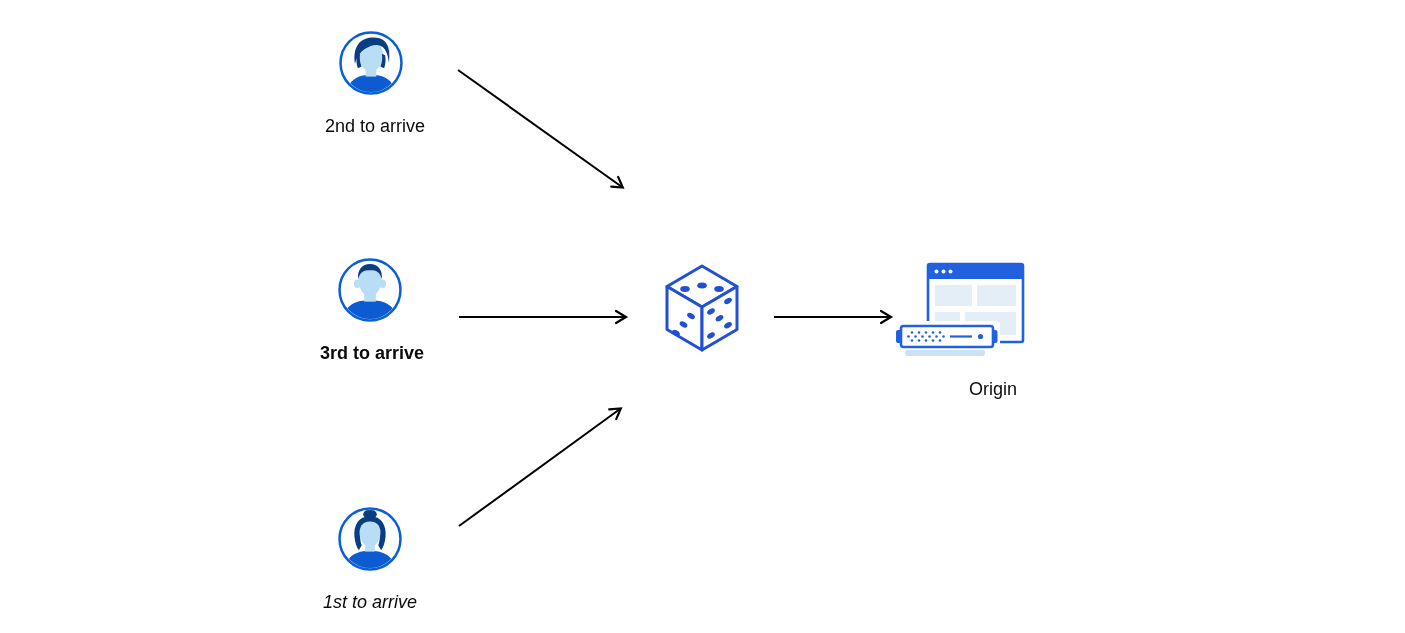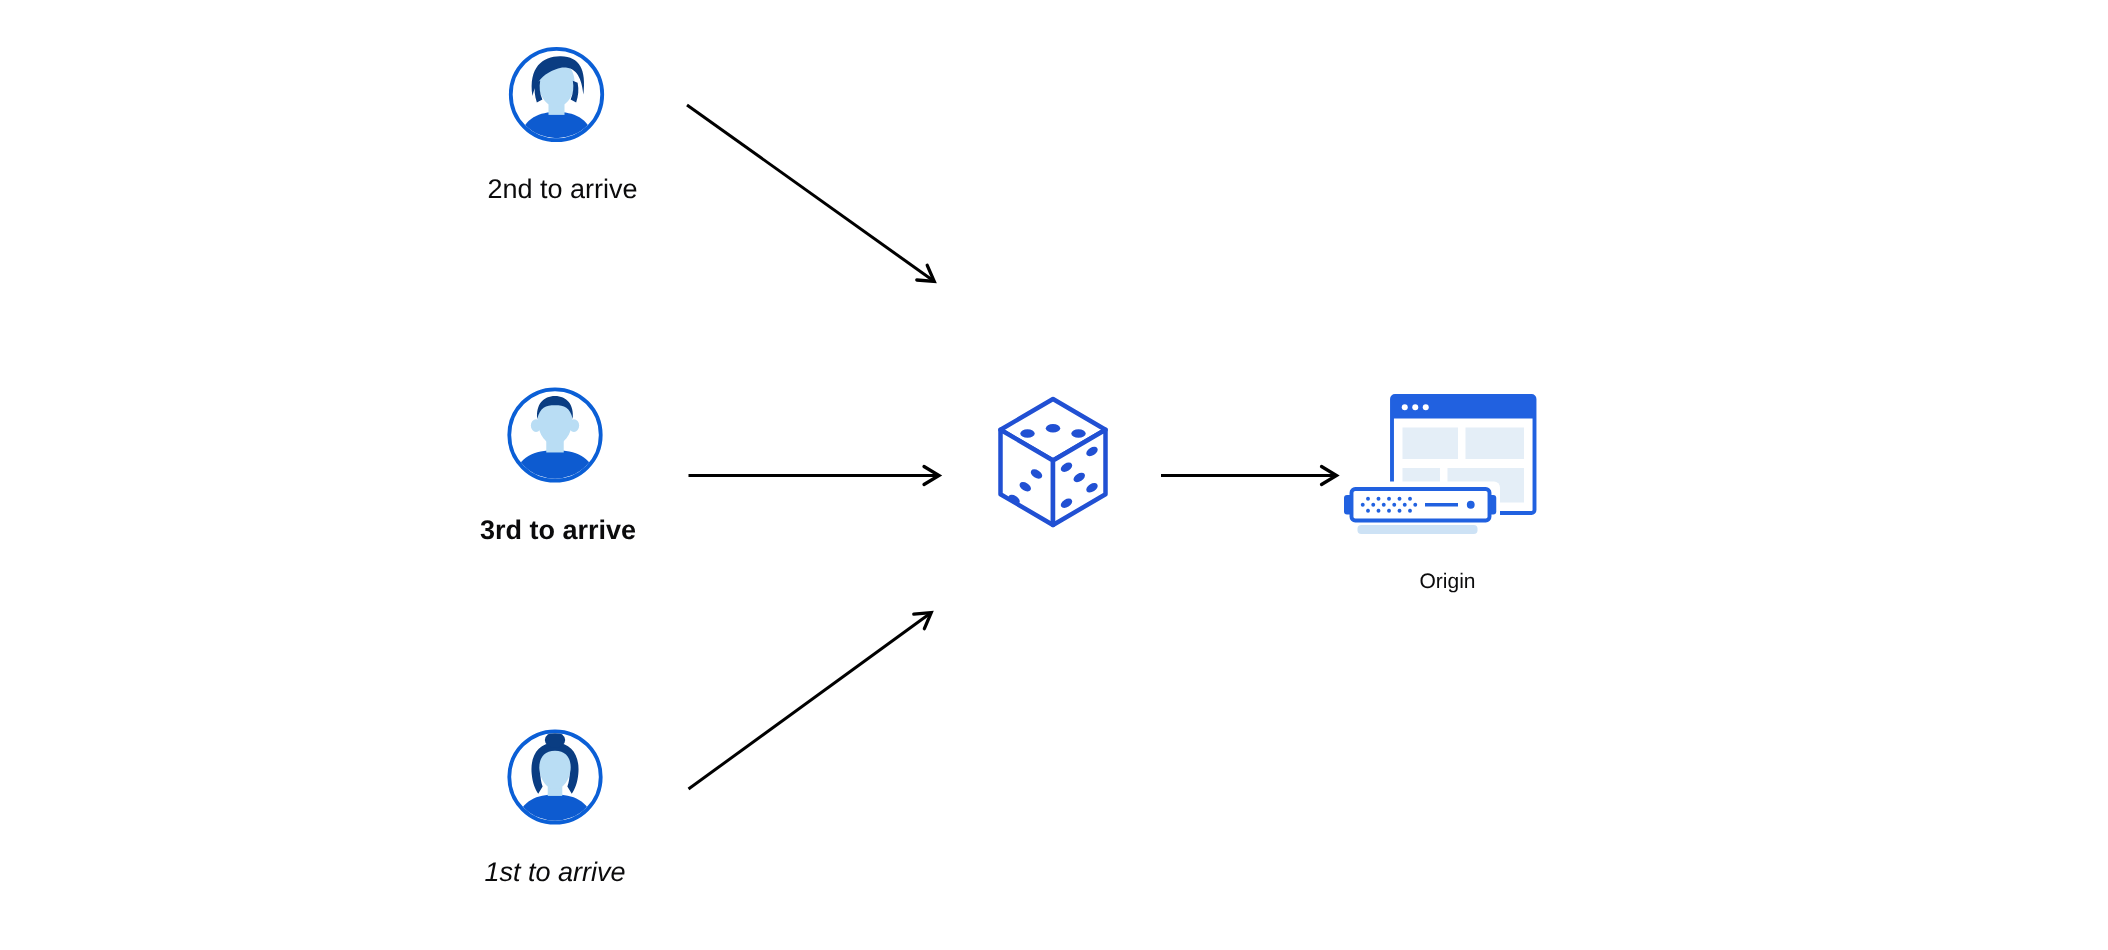--- a/index.html
+++ b/index.html
@@ -14,21 +14,21 @@
   .layer { position: absolute; left: 0; top: 0; }
   .node { position: absolute; }
   .node-label {
     position: absolute;
     transform: translateX(-50%);
     font-size: 18px;
     color: #0b0b0c;
     white-space: nowrap;
     line-height: 1.2;
   }
-  .origin-label { font-size: 14px; }
+  .origin-label { font-size: 18px; margin-left: 28px; }
 </style>
 </head>
 <body>
 
 <div class="canvas">
 
   <svg class="layer" width="1405" height="633" viewBox="0 0 1405 633">
     <defs>
       <marker id="arrowhead" markerWidth="18" markerHeight="18" viewBox="0 0 18 18" refX="13" refY="9" orient="auto" markerUnits="userSpaceOnUse">
         <path d="M4,3 L14,9 L4,15" fill="none" stroke="#000000" stroke-width="2.2" stroke-linecap="round" stroke-linejoin="miter"></path>
@@ -73,21 +73,21 @@
         <rect x="28" y="33" width="12" height="13" fill="#b9ddf4"></rect>
         <ellipse cx="21" cy="27.5" rx="3.6" ry="4.4" fill="#b9ddf4"></ellipse>
         <ellipse cx="47" cy="27.5" rx="3.6" ry="4.4" fill="#b9ddf4"></ellipse>
         <path d="M34,10 C43,10 46.4,16 45.8,25 C45.2,34 40,40.5 34,40.5 C28,40.5 22.8,34 22.2,25 C21.6,16 25,10 34,10 Z" fill="#b9ddf4"></path>
         <path d="M21.8,23 C20.8,13 26,7.2 34,7.2 C42,7.2 47.2,13 46.2,23 C44.2,15 40.5,13.6 34,13.6 C27.5,13.6 23.8,15 21.8,23 Z" fill="#0a3d82"></path>
       </g>
     </svg>
     <span class="node-label" style="left:35px; top:86px;">3rd to arrive</span>
   </div>
 
-  <div class="node" style="left:337px; top:485px;font-style:italic;">
+  <div class="node" style="left:337px; top:506px;font-style:italic;">
     <svg width="66" height="66" viewBox="0 0 68 68">
       <defs>
           <clipPath id="clipC">
             <circle cx="34" cy="34" r="30"></circle>
           </clipPath>
         </defs>
       <circle cx="34" cy="34" r="31.4" fill="#ffffff" stroke="#0b5fd6" stroke-width="2.6"></circle>
       <g clip-path="url(#clipC)">
         <path d="M7,68 C9,50.5 21,46 34,46 C47,46 59,50.5 61,68 Z" fill="#0d5bd0"></path>
         <rect x="29" y="35" width="10" height="12" fill="#b9ddf4"></rect>

